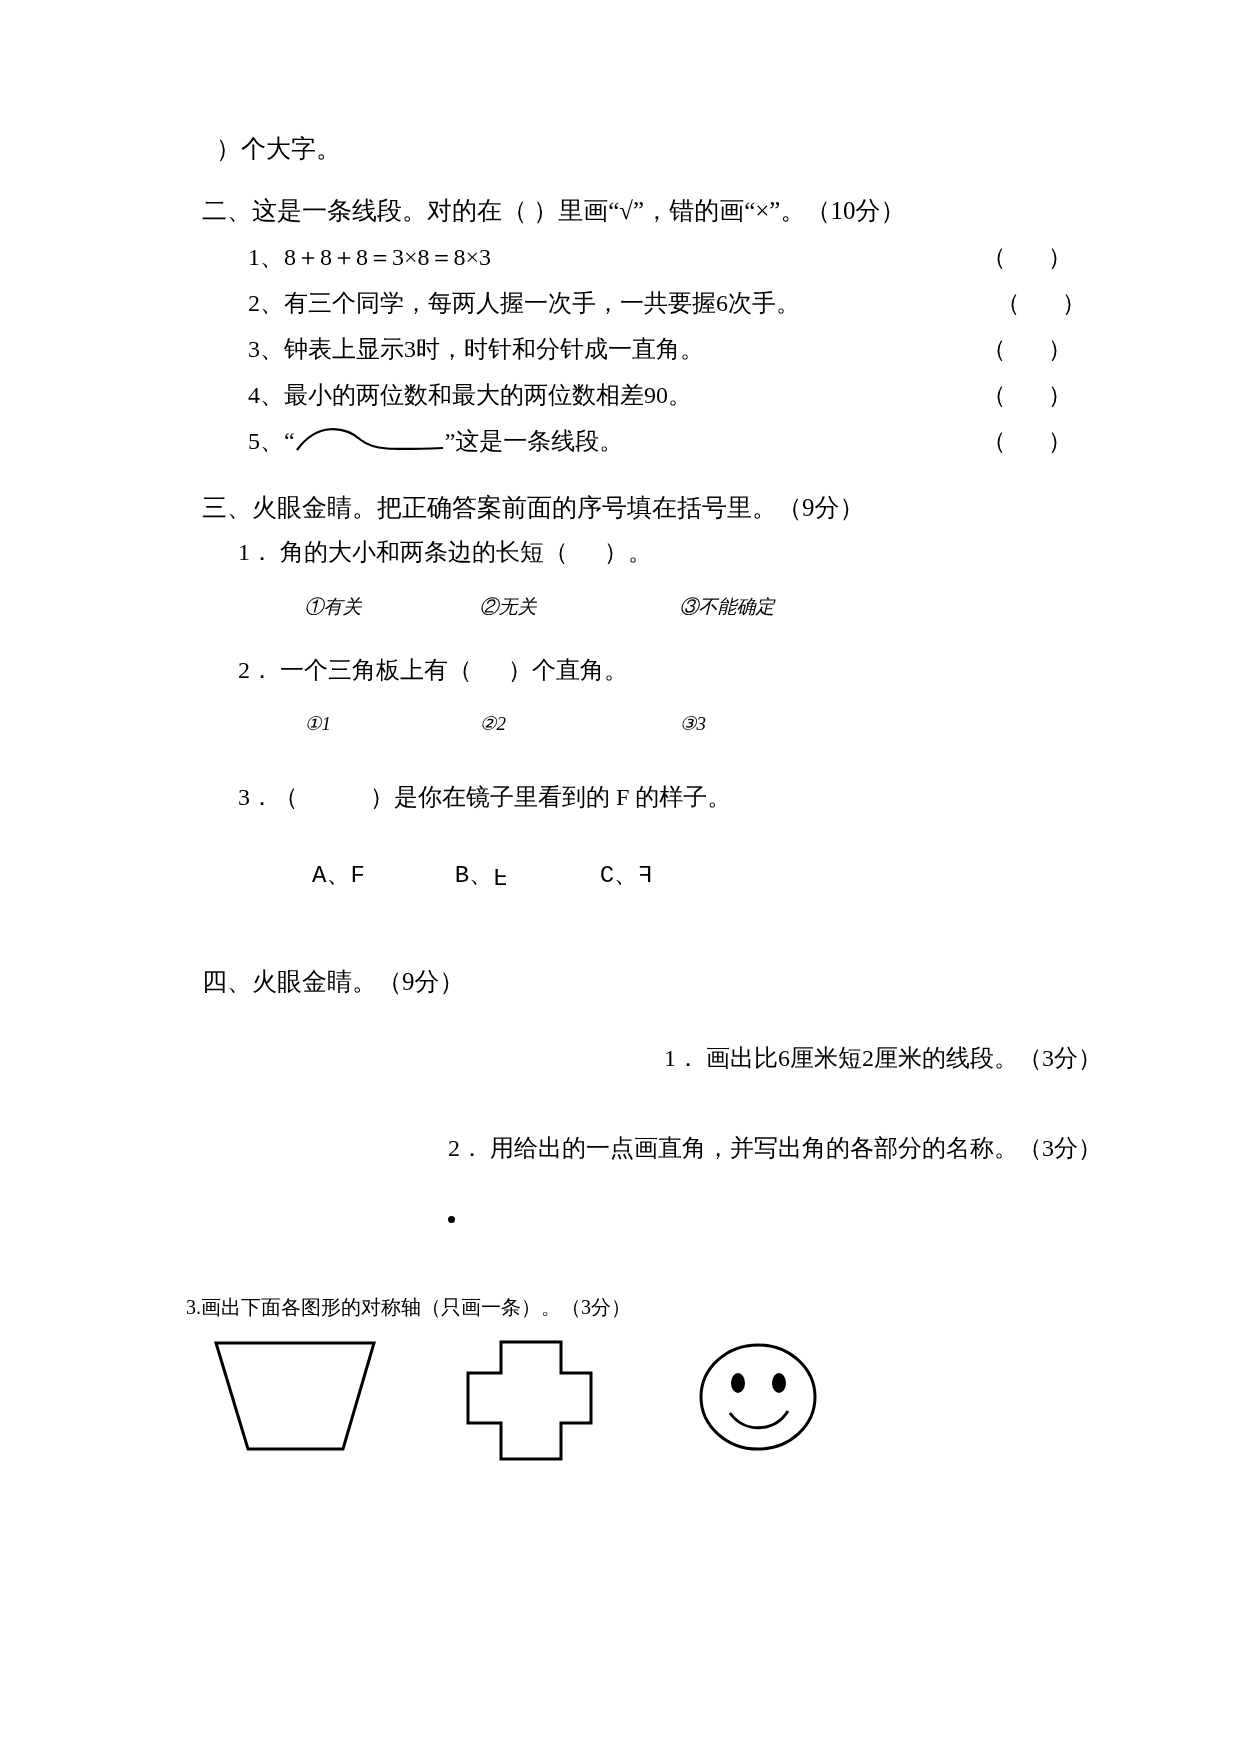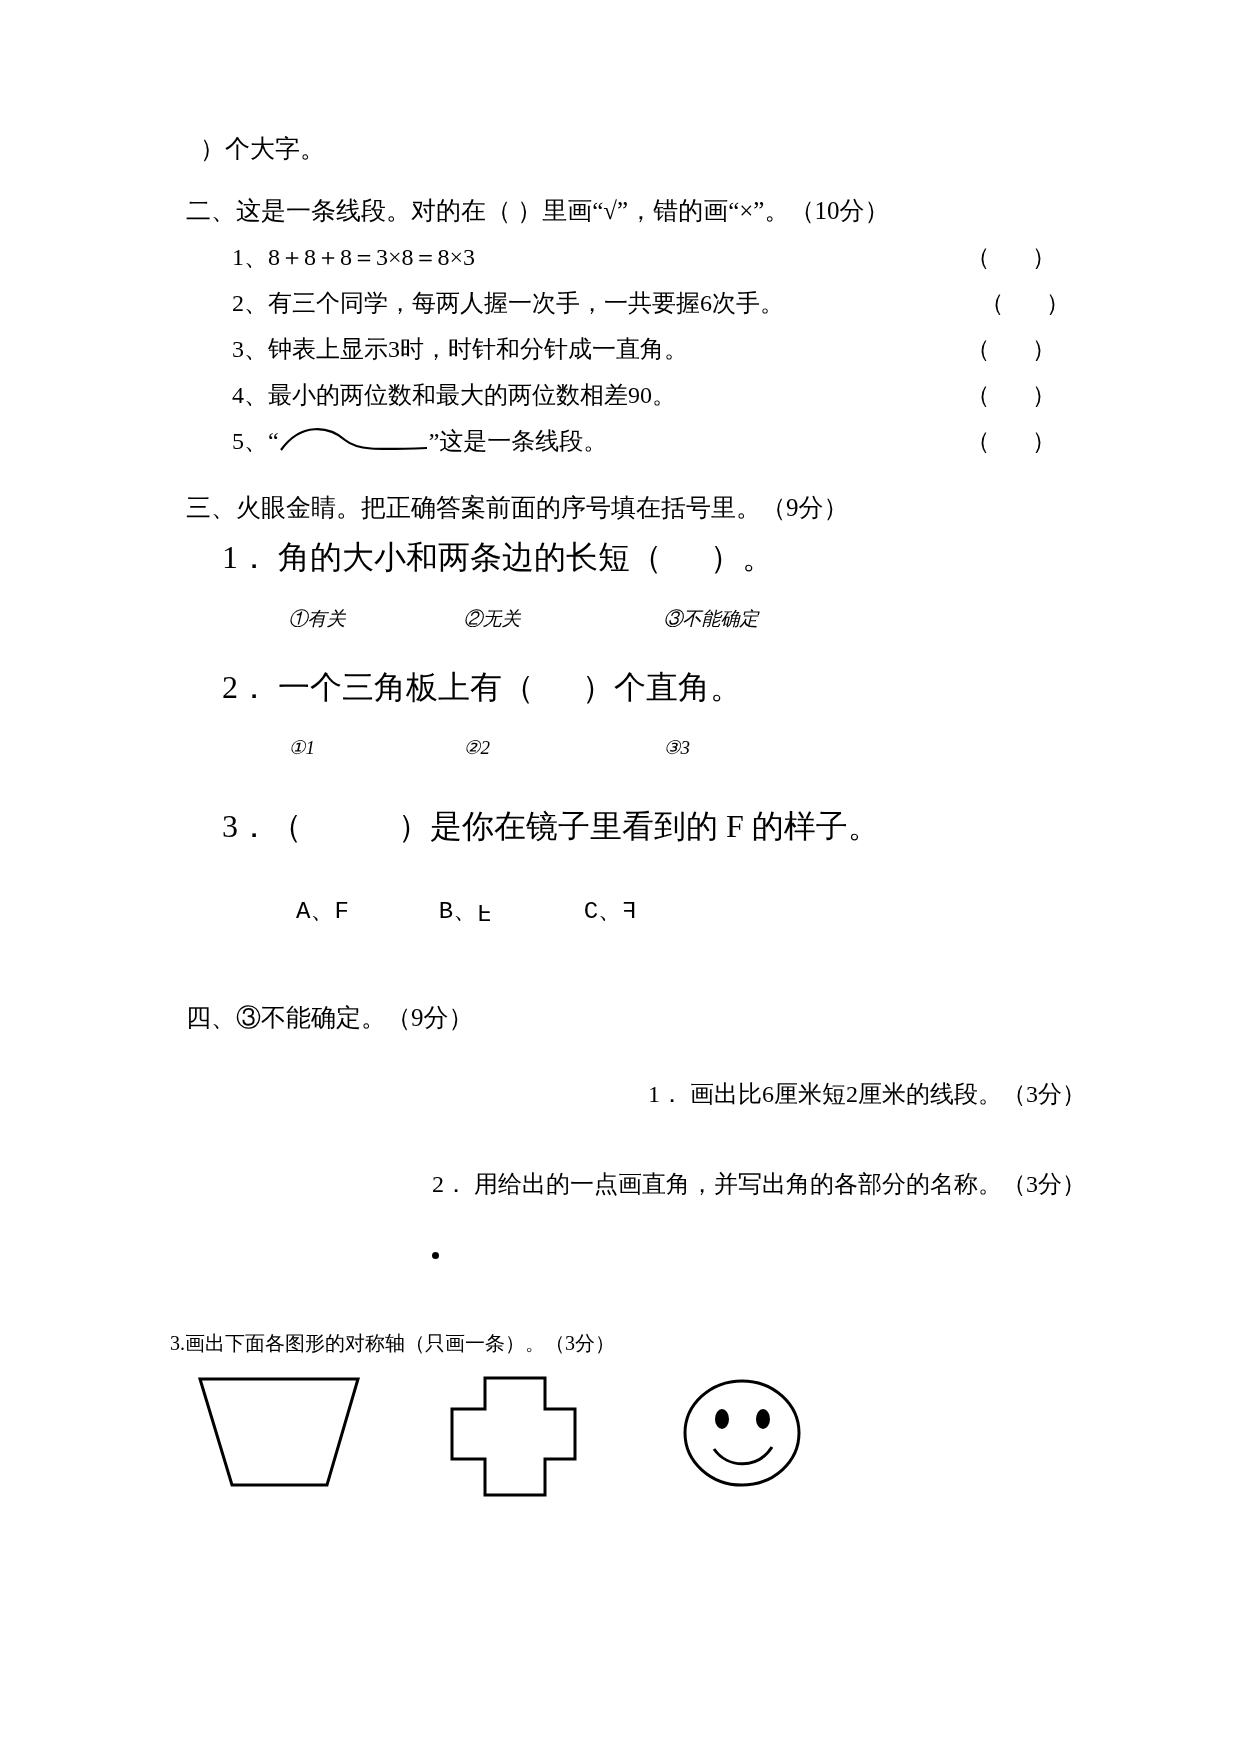--- a/index.html
+++ b/index.html
@@ -16,21 +16,21 @@
     overflow: hidden;
   }
   .page {
     position: relative;
     width: 1235px;
     height: 1749px;
     padding: 0;
   }
   .content {
     position: absolute;
-    left: 186px;
+    left: 202px;
     top: 130px;
     width: 900px;
   }
   .tail-line {
     font-size: 25px;
     line-height: 1.5;
     margin-bottom: 26px;
     padding-left: 14px;
   }
   .section-head {
@@ -59,21 +59,21 @@
   }
   .squiggle {
     display: inline-block;
     vertical-align: middle;
     width: 150px;
     height: 26px;
     position: relative;
     top: -3px;
   }
   .choice-q {
-    font-size: 32px;
+    font-size: 24px;
     margin: 12px 0 4px 0;
     padding-left: 36px;
     white-space: pre;
   }
   .choice-opts {
     font-size: 19px;
     padding-left: 74px;
     margin: 2px 0 6px 0;
     white-space: pre;
     font-style: italic;
@@ -191,21 +191,21 @@
     <div class="choice-q">2． 一个三角板上有（      ）个直角。</div>
     <div class="choice-opts">
       <span class="opt opt-a">①1</span><span class="opt opt-b">②2</span><span class="opt">③3</span>
     </div>
 
     <div class="choice-q" style="margin-top:24px;">3．（            ）是你在镜子里看到的 F 的样子。</div>
     <div class="mirror-row">
       <span class="mono">A、</span><span class="mono">F</span><span style="display:inline-block;width:90px;"></span><span class="mono">B、</span><span class="flip-v">F</span><span style="display:inline-block;width:92px;"></span><span class="mono">C、</span><span class="flip-h">F</span>
     </div>
 
-    <div class="section-head" style="margin-top:48px;">四、③不能确定。（9分）</div>
+    <div class="section-head" style="margin-top:48px;">四、火眼金睛。（9分）</div>
 
     <div class="draw-item" style="margin-top:44px;">1． 画出比6厘米短2厘米的线段。（3分）</div>
 
     <div class="draw-item" style="margin-top:58px;">2． 用给出的一点画直角，并写出角的各部分的名称。（3分）</div>
 
     <div class="dot-area">
       <span class="dot"></span>
     </div>
 
     <div class="sym-head" style="margin-left:-16px;">3.画出下面各图形的对称轴（只画一条）。（3分）</div>

